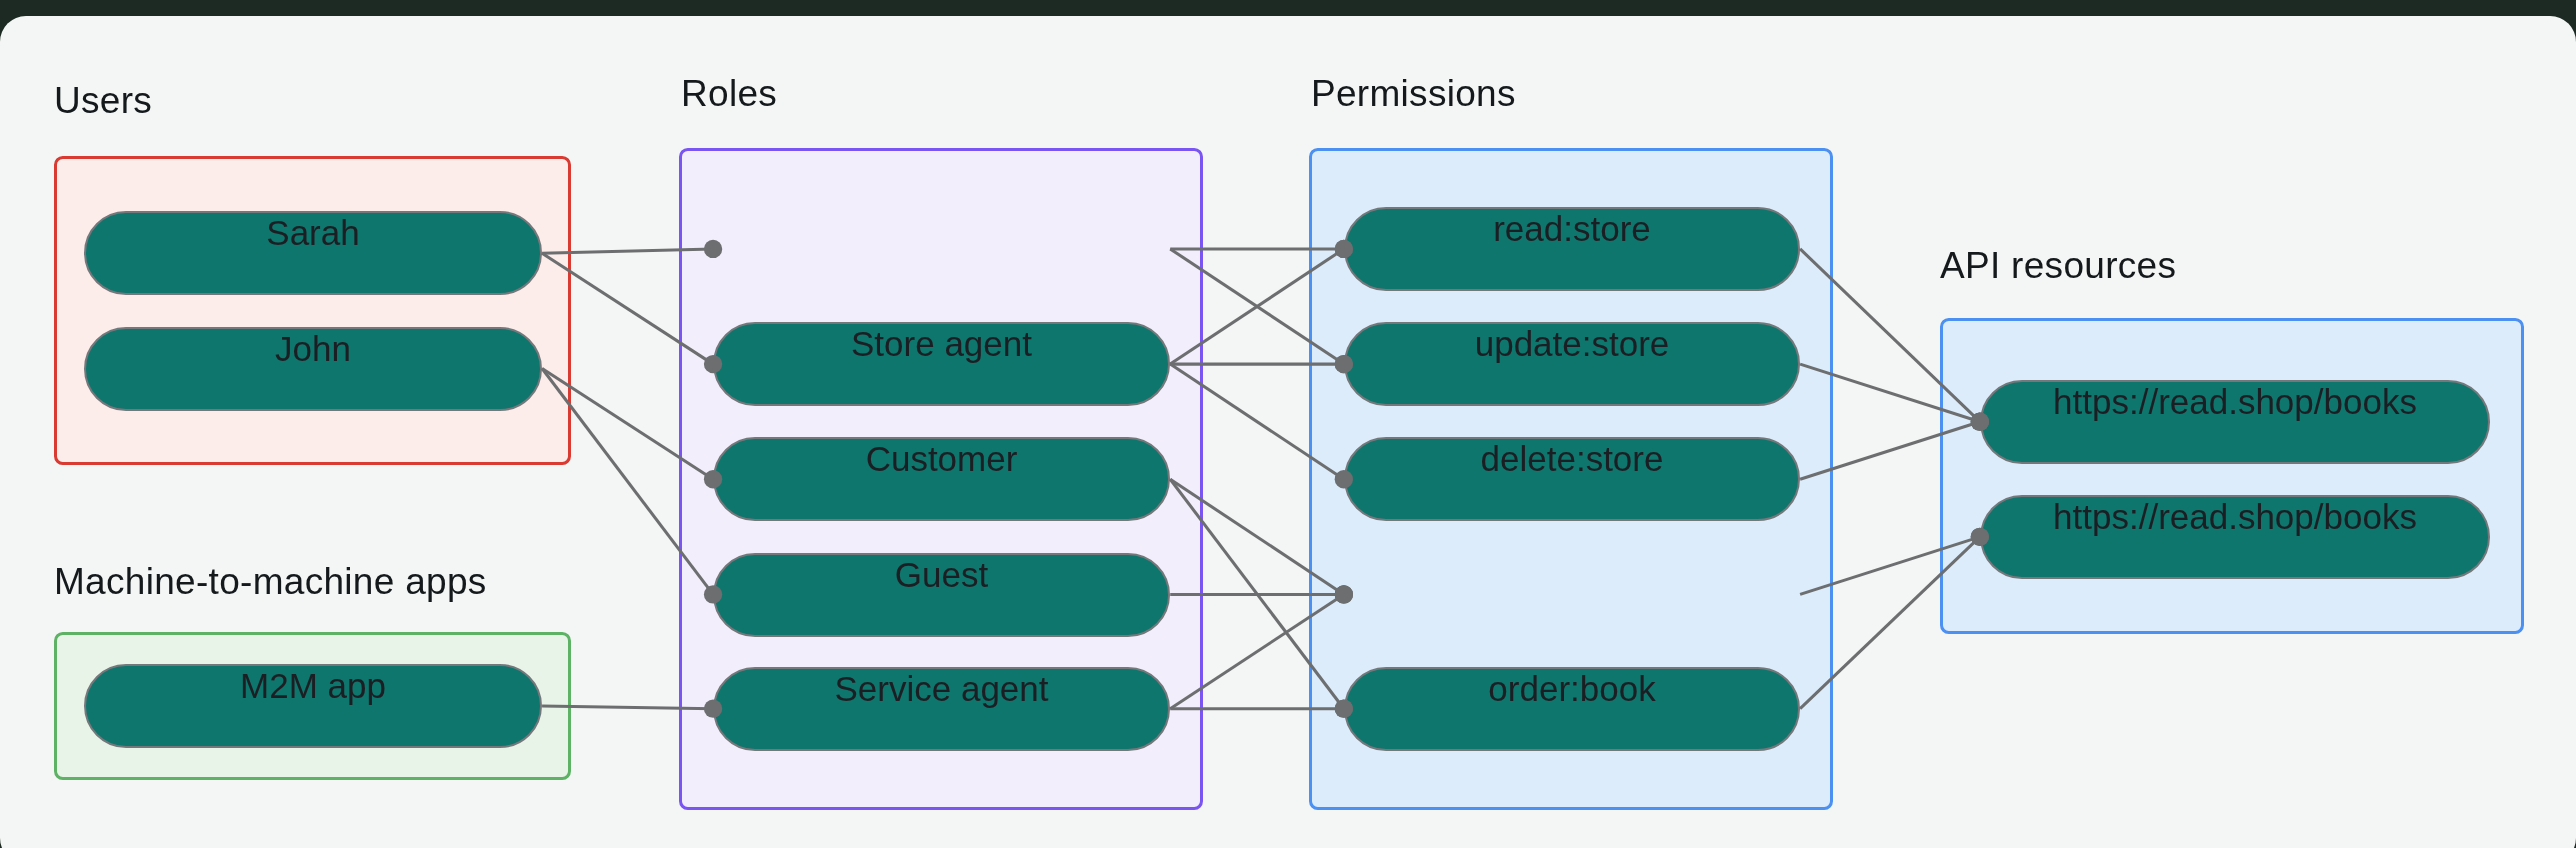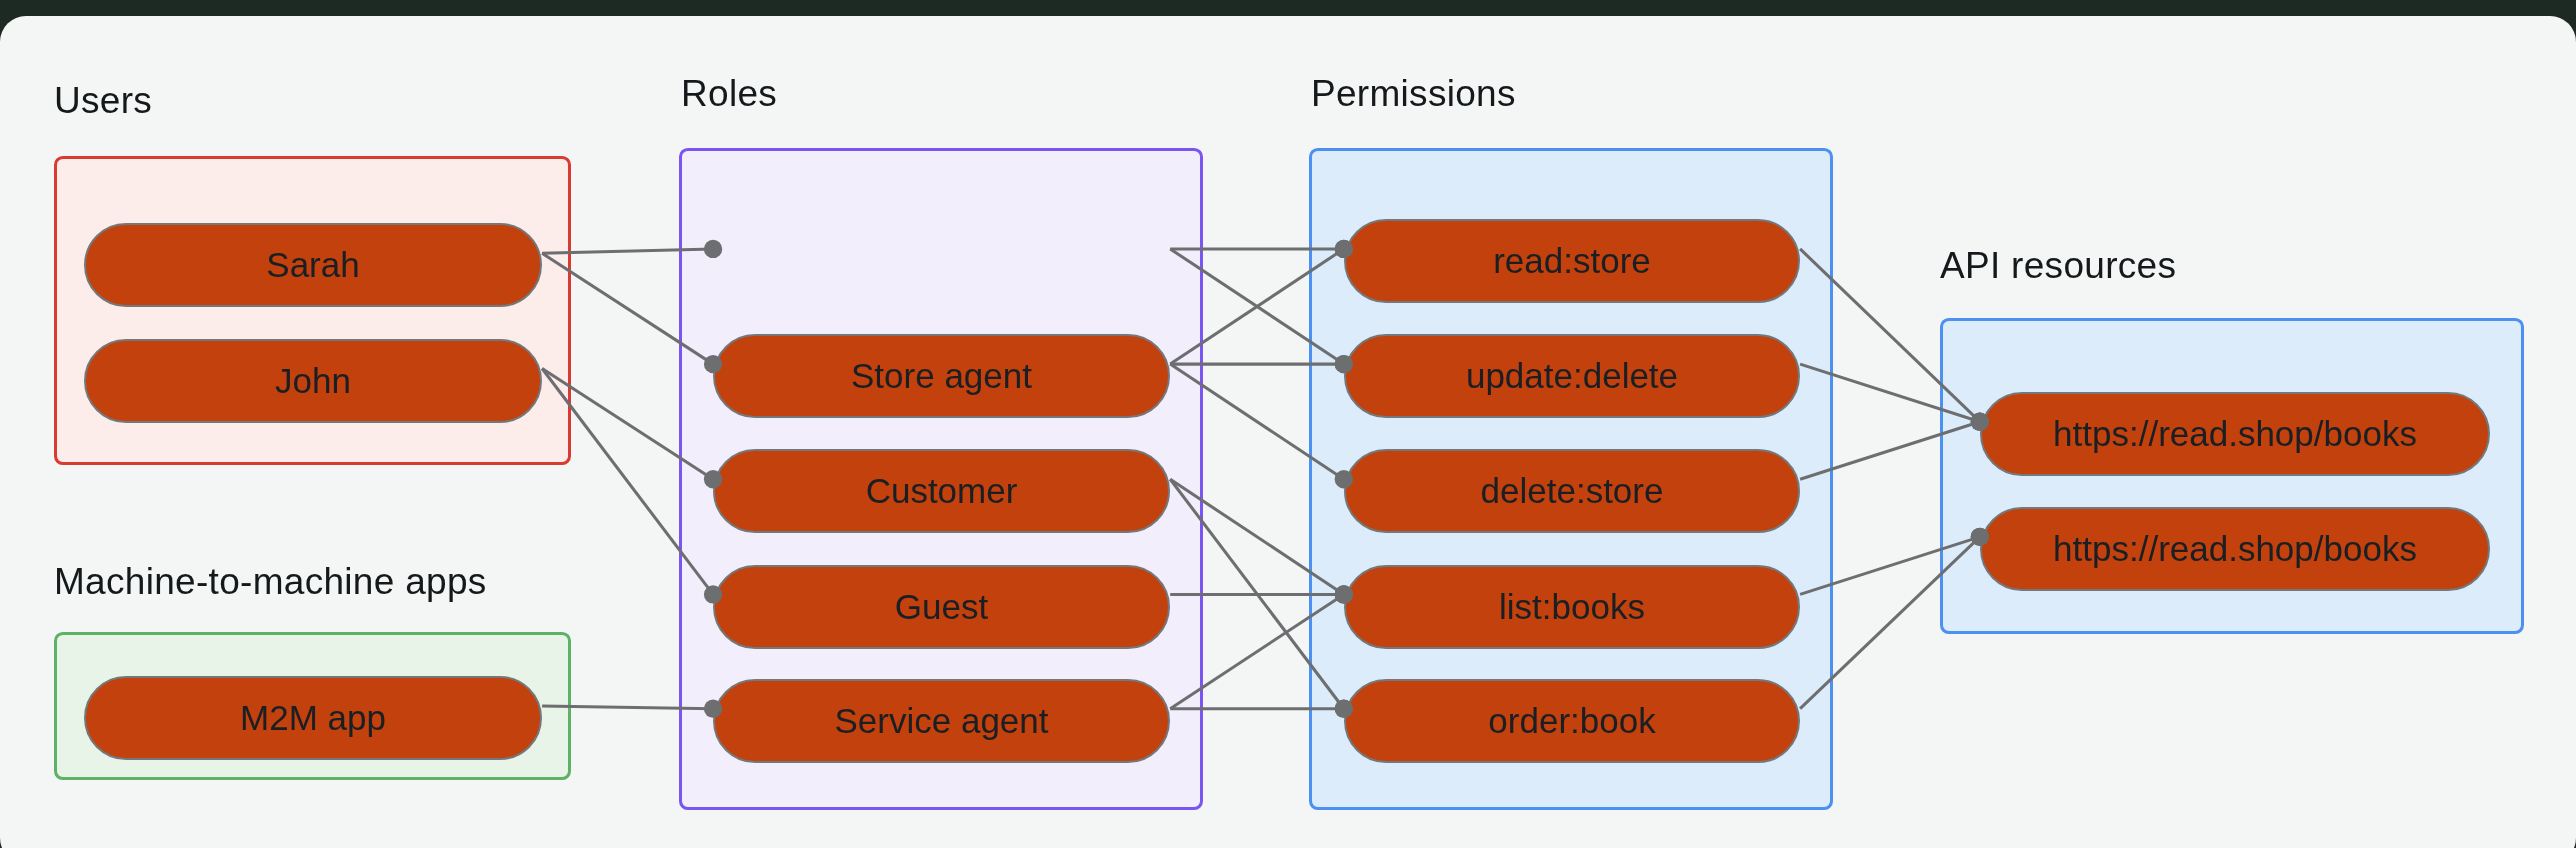--- a/index.html
+++ b/index.html
@@ -16,22 +16,22 @@
     position:absolute;
     font-size:37px;font-weight:500;color:#15191c;line-height:1.1;
     letter-spacing:0.3px;white-space:nowrap;
   }
   .gbox{
     position:absolute;border:3.5px solid #888;border-radius:8.7px;
     box-sizing:border-box;background:#eee;
   }
   .pill{
     position:absolute;height:84px;box-sizing:border-box;
-    background:#c2410c;border:2.6px solid #75787b;border-radius:42px;
-    display:flex;align-items:center;justify-content:center;margin-top:12px;
+    background:#0f766e;border:2.6px solid #75787b;border-radius:42px;
+    display:flex;justify-content:center;
   }
   .pill span{
     font-size:35px;font-weight:400;color:#1b1f23;white-space:nowrap;
   }
   #edges{
     position:absolute;left:0;top:0;width:2576px;height:848px;
     pointer-events:none;
   }
 </style>
 </head>
@@ -72,27 +72,24 @@
     <span>Guest</span>
   </div>
   <div class="pill" style="left:713px;top:651px;width:457px">
     <span>Service agent</span>
   </div>
 
   <div class="pill" style="left:1344px;top:191px;width:456px">
     <span>read:store</span>
   </div>
   <div class="pill" style="left:1344px;top:306px;width:456px">
-    <span>update:delete</span>
+    <span>update:store</span>
   </div>
   <div class="pill" style="left:1344px;top:421px;width:456px">
     <span>delete:store</span>
-  </div>
-  <div class="pill" style="left:1344px;top:537px;width:456px">
-    <span>list:books</span>
   </div>
   <div class="pill" style="left:1344px;top:651px;width:456px">
     <span>order:book</span>
   </div>
 
   <div class="pill" style="left:1980px;top:364px;width:510px">
     <span>https://read.shop/books</span>
   </div>
   <div class="pill" style="left:1980px;top:479px;width:510px">
     <span>https://read.shop/books</span>

